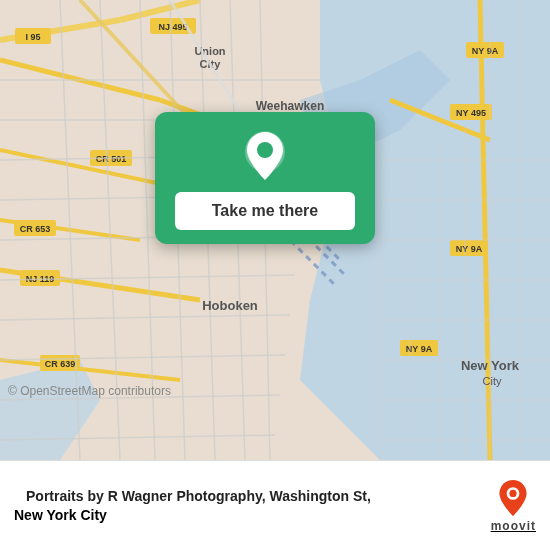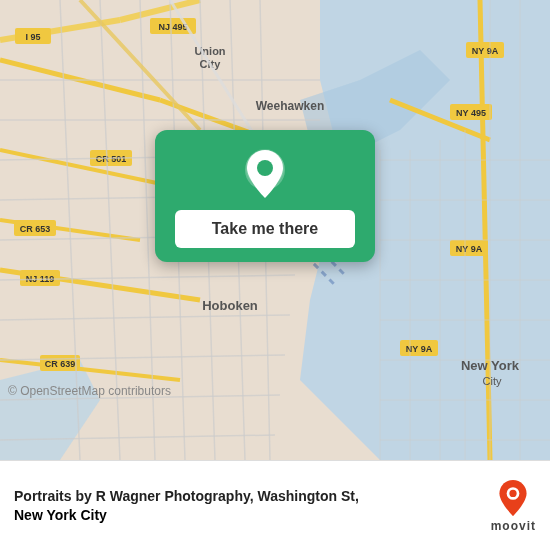--- a/index.html
+++ b/index.html
@@ -24,21 +24,21 @@
     
     #map-svg {
       position: absolute;
       top: 0; left: 0;
       width: 100%; height: 100%;
     }
 
     
     #location-card {
       position: absolute;
-      top: 130px;
+      top: 112px;
       left: 155px;
       width: 220px;
       background-color: #2eaa6e;
       border-radius: 12px;
       display: flex;
       flex-direction: column;
       align-items: center;
       padding: 18px 20px 14px;
       box-shadow: 0 4px 15px rgba(0,0,0,0.3);
       z-index: 10;
@@ -93,34 +93,36 @@
       justify-content: center;
       flex: 1;
       padding-right: 10px;
     }
 
     #location-name {
       font-size: 14px;
       font-weight: bold;
       color: #222;
       line-height: 1.3;
+      margin-left: 12px;
     }
 
     #location-city {
       font-size: 14px;
       color: #000000;
       line-height: 1.3;
       font-weight: bold;
     }
 
     #moovit-logo {
       display: flex;
       flex-direction: column;
       align-items: center;
       flex-shrink: 0;
+      text-decoration: underline;
     }
 
     #moovit-pin {
       width: 32px;
       height: 38px;
       margin-bottom: 2px;
     }
 
     #moovit-text {
       font-size: 12px;

